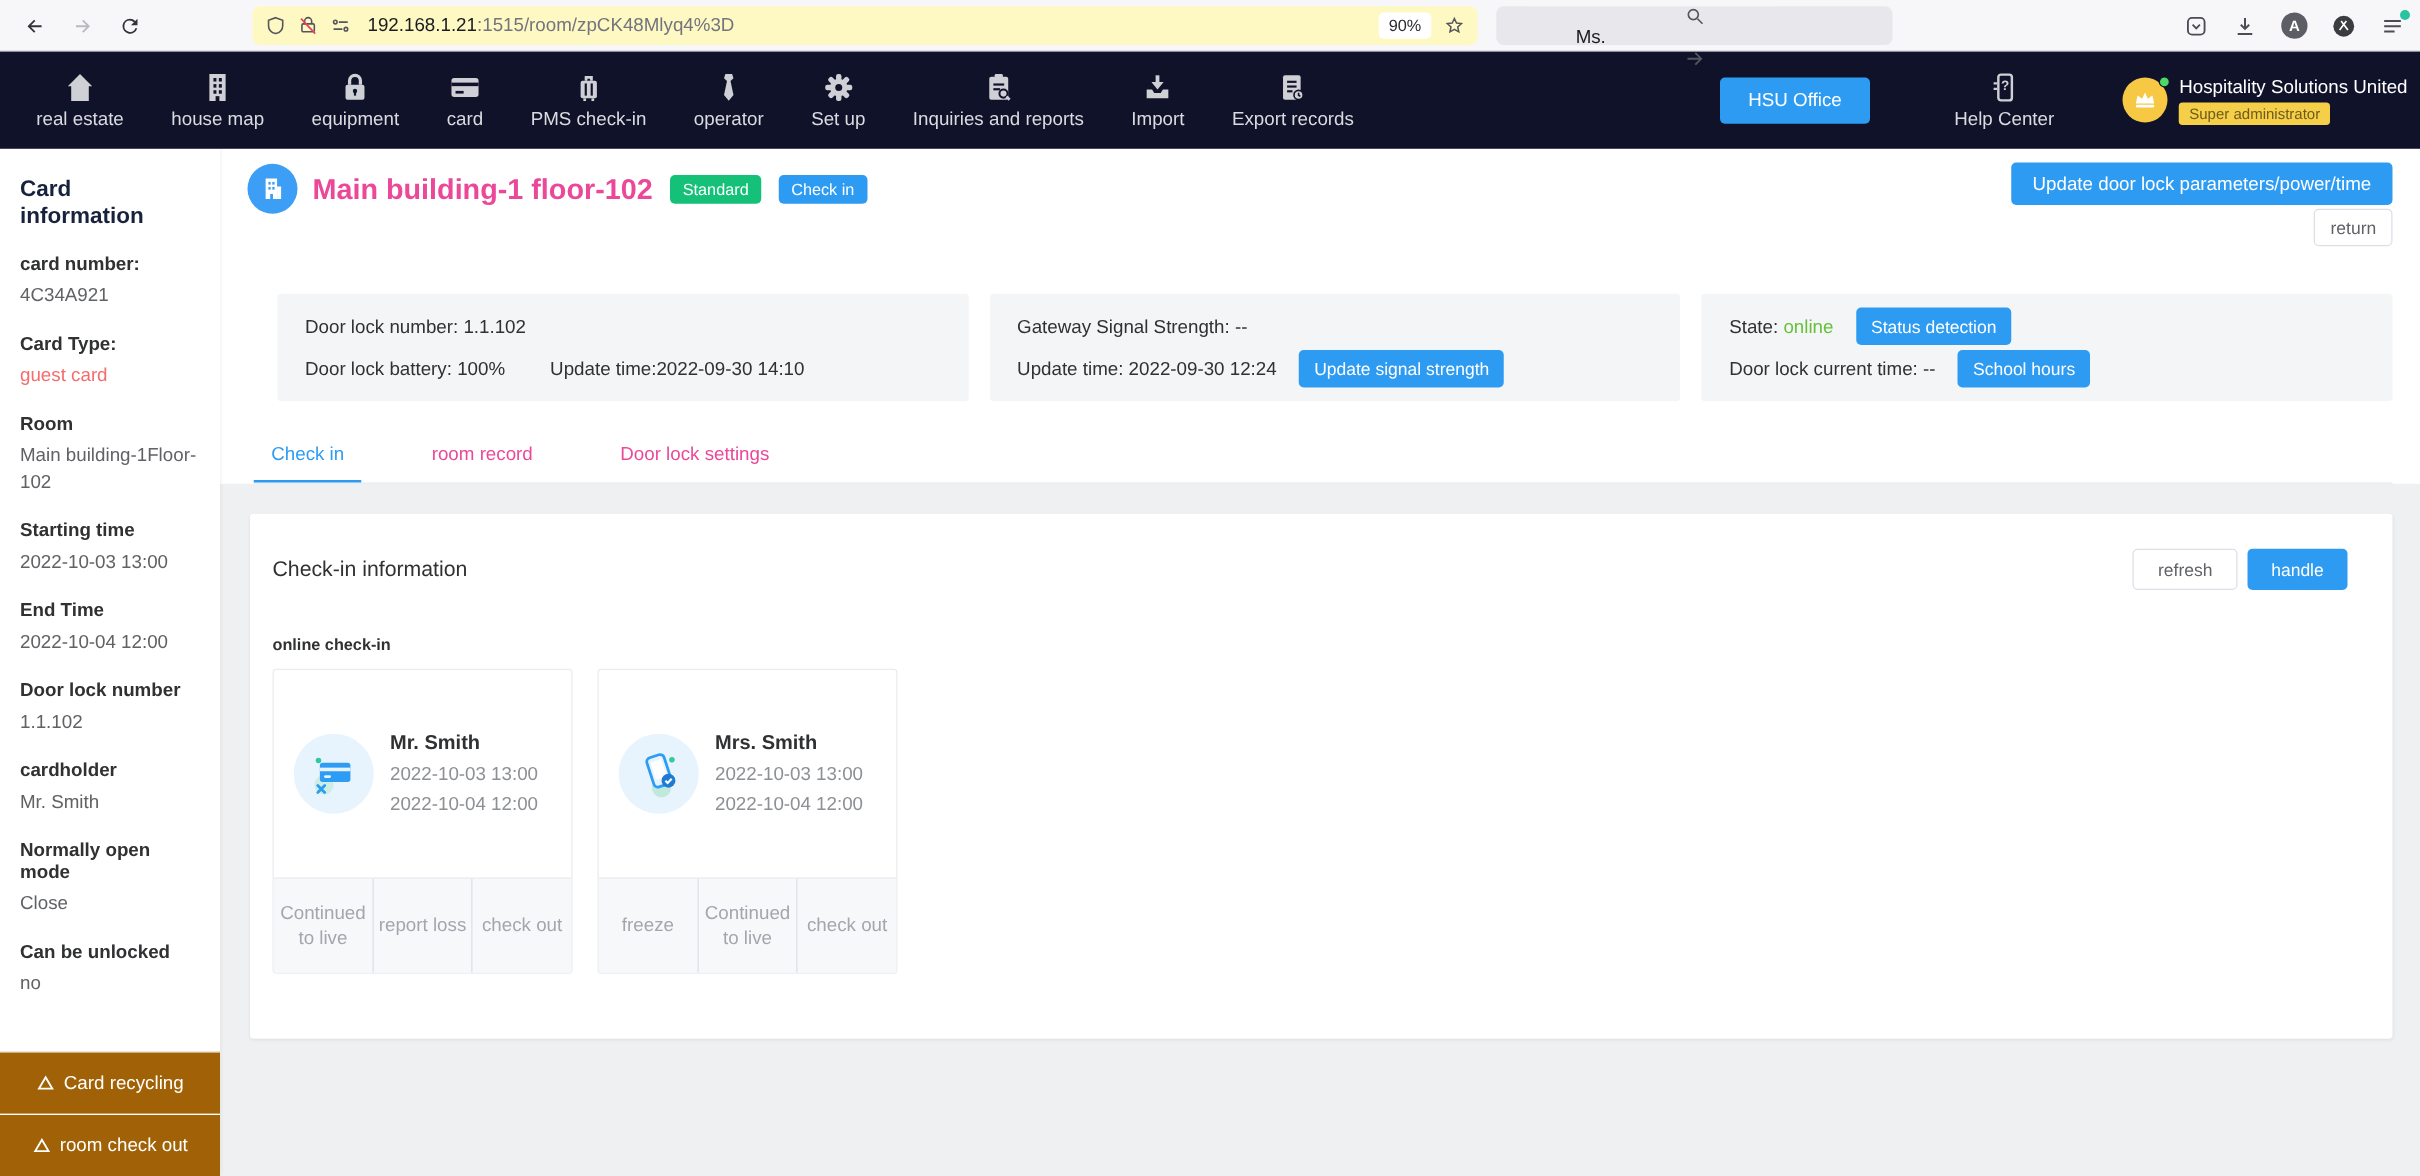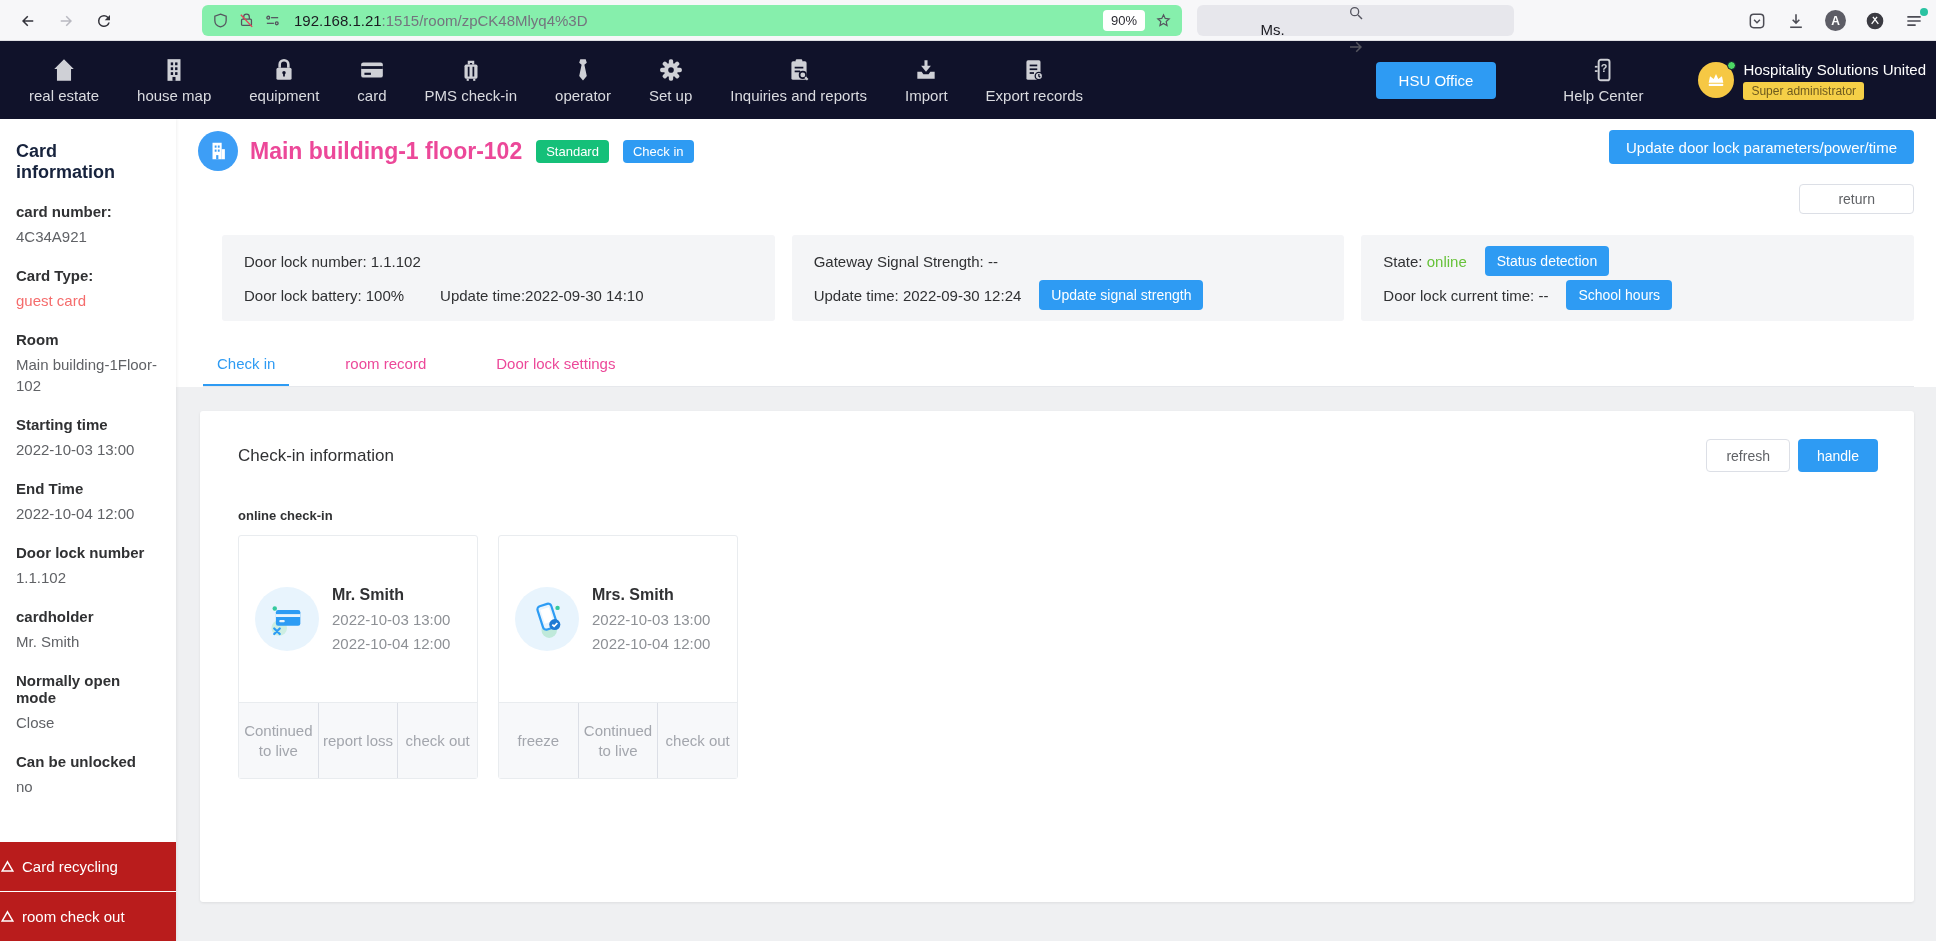--- a/index.html
+++ b/index.html
@@ -7,21 +7,21 @@
   body { font-family:"Liberation Sans", sans-serif; background:#eff0f2; position:relative; }
 
   
   .browser-bar { position:absolute; top:0; left:0; width:1936px; height:41px;
     background:#f7f7f9; border-bottom:1px solid #dfdfe4; z-index:30; }
   .chrome-btn { position:absolute; top:5px; width:31px; height:31px; border-radius:5px;
     display:flex; align-items:center; justify-content:center; color:#33333b; }
   .chrome-btn svg { width:18px; height:18px; }
   .chrome-btn.disabled { color:#b9b9c1; }
   .urlbar { position:absolute; left:202px; top:5px; width:980px; height:31px;
-    background:#86efac; border-radius:6px; display:flex; align-items:center; padding:0 10px; }
+    background:#fef9c3; border-radius:6px; display:flex; align-items:center; padding:0 10px; }
   .urlbar .u-icon { width:17px; height:17px; margin-right:9px; color:#55555f; position:relative; flex:none; }
   .urlbar .u-icon svg { width:17px; height:17px; }
   .url-text { font-size:15px; white-space:nowrap; margin-left:4px; }
   .url-host { color:#1b1b21; }
   .url-rest { color:#74747e; }
   .url-spacer { flex:1; }
   .zoom-pill { background:#ffffff; border-radius:4px; font-size:13px; color:#2b2b33; padding:3px 8px; margin-right:10px; }
   .searchbox { position:absolute; left:1197px; top:5px; width:317px; height:31px;
     background:#e7e7ec; border-radius:6px; display:flex; align-items:center; padding:0 10px;flex-direction:column; }
   .searchbox svg { width:16px; height:16px; color:#55555f; flex:none; }
@@ -59,58 +59,58 @@
     border-radius:3px; padding:2px 8px; margin-top:3px; }
 
   
   .sidebar { position:absolute; top:119px; left:0; width:176px; height:822px; background:#ffffff;
     box-shadow:1px 0 3px rgba(0,0,0,.06); z-index:10; padding:22px 16px 0 16px; }
   .sb-title { font-size:18px; font-weight:bold; color:#17233d; }
   .sb-label { font-size:15px; font-weight:bold; color:#303133; margin-top:20px; }
   .sb-value { font-size:15px; color:#606266; margin-top:6px; line-height:21px; word-break:break-word; }
   .sb-value.red { color:#f56c6c; }
   .sb-actions { position:absolute; bottom:0; left:0; width:176px; }
-  .sb-action-btn { width:100%; height:50px; background:#b91c1c; border:none; border-top:1px solid #ffffff;
-    color:#ffffff; font-size:15px; font-family:inherit; display:flex; align-items:center; gap:7px; cursor:pointer; }
+  .sb-action-btn { width:100%; height:50px; background:#a16207; border:none; border-top:1px solid #ffffff;
+    color:#ffffff; font-size:15px; font-family:inherit; display:flex; align-items:center; justify-content:center; gap:7px; cursor:pointer; }
   .sb-action-btn svg { width:15px; height:15px; flex:none; }
 
   
   .main { position:absolute; top:119px; left:176px; width:1760px; height:822px; }
   .top-section { background:#ffffff; padding-top:11px; position:relative; }
   .title-row { display:flex; align-items:center; margin-left:22px; height:42px; }
   .room-circle { width:40px; height:40px; border-radius:50%; background:#3d9ef6;
     display:flex; align-items:center; justify-content:center; flex:none; }
   .room-circle svg { width:22px; height:22px; }
   .room-title { font-size:23px; font-weight:bold; color:#ec4899; margin-left:12px; white-space:nowrap; }
   .badge { font-size:13px; color:#fff; border-radius:4px; padding:4px 10px; margin-left:14px; white-space:nowrap; }
   .badge.green { background:#15c079; }
   .badge.blue { background:#2e9bf3; }
   .hdr-buttons { position:absolute; top:11px; right:22px; text-align:right; }
   .update-lock-btn { background:#2e9bf3; color:#fff; border:none; border-radius:4px; height:34px;
     padding:0 17px; font-size:15px; font-family:inherit; cursor:pointer; }
-  .return-btn { display:inline-block; margin-top:20px; background:#fff; border:1px solid #dcdfe6; border-radius:4px;
-    height:30px; padding:0 38px; font-size:14px; color:#606266; font-family:inherit; cursor:pointer; }
+  .return-btn { display:inline-block; margin-top:3px; background:#fff; border:1px solid #dcdfe6; border-radius:4px;
+    height:30px; padding:0 12px; font-size:14px; color:#606266; font-family:inherit; cursor:pointer; }
 
   .info-cards { display:flex; gap:17px; margin:63px 22px 0 46px; }
   .info-card { flex:1; background:#f4f5f7; border-radius:3px; height:86px; padding:11px 22px;
     display:flex; flex-direction:column; justify-content:space-between; }
   .ic-line { display:flex; align-items:center; font-size:15px; color:#303133; height:30px; white-space:nowrap; }
   .ic-gap { width:36px; }
   .green-text { color:#67c23a; }
   .mini-btn { background:#2e9bf3; color:#fff; border:none; border-radius:4px; height:30px;
     padding:0 12px; font-size:14px; font-family:inherit; margin-left:18px; cursor:pointer; }
 
   .tabs-row { display:flex; margin:34px 22px 0 27px; border-bottom:1px solid #e6e8ec; }
   .tab { padding:0 14px 12px 14px; margin-right:42px; font-size:15px; color:#ec4899; cursor:pointer;
     border-bottom:2px solid transparent; white-space:nowrap; }
   .tab.active { color:#2e9bf3; border-bottom-color:#2e9bf3; }
 
   .panel-area { padding:24px 22px 0 24px; }
   .panel { background:#ffffff; border-radius:3px; box-shadow:0 1px 3px rgba(0,0,0,.08);
-    height:491px; padding:28px 36px 0 38px; position:relative; }
+    height:420px; padding:28px 36px 0 18px; position:relative; }
   .panel-head { display:flex; align-items:center; }
   .panel-title { font-size:17px; color:#303133; }
   .panel-head-spacer { flex:1; }
   .refresh-btn { background:#fff; border:1px solid #dcdfe6; border-radius:4px; height:33px;
     padding:0 19px; font-size:14px; color:#606266; font-family:inherit; cursor:pointer; }
   .handle-btn { background:#2e9bf3; border:none; border-radius:4px; height:33px;
     padding:0 19px; font-size:14px; color:#fff; font-family:inherit; margin-left:8px; cursor:pointer; }
   .group-label { font-size:13px; font-weight:bold; color:#303133; margin-top:36px; }
   .guest-row { display:flex; gap:20px; margin-top:12px; }
   .guest-card { width:240px; height:244px; background:#fff; border:1px solid #e9ecef; border-radius:3px;

